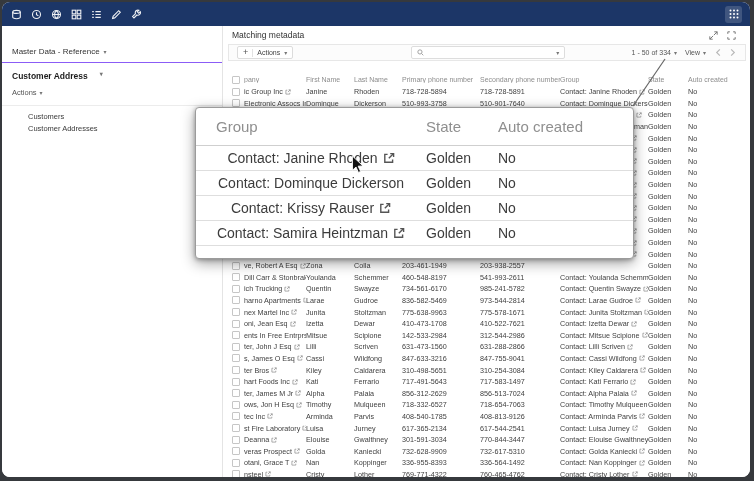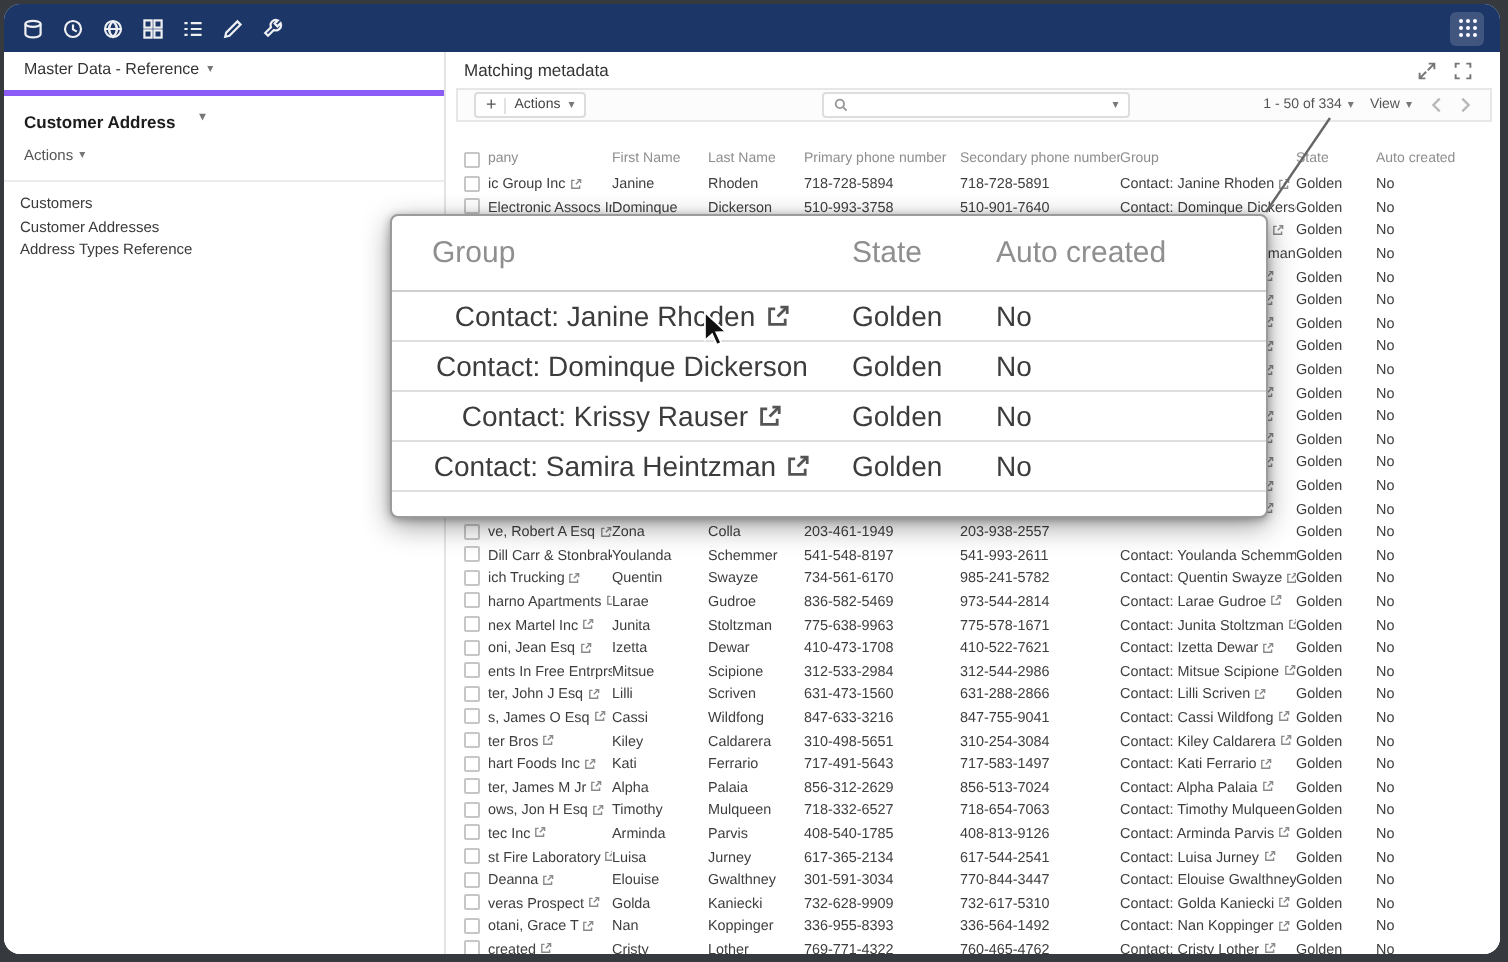--- a/index.html
+++ b/index.html
@@ -8,26 +8,26 @@
 
   
   .topbar{position:absolute;left:0;top:0;right:0;height:24px;background:#1c3667;display:flex;align-items:center;padding:0 8px;gap:7px;z-index:10}
   .tb-ic{width:13px;height:13px;display:flex;align-items:center;justify-content:center;cursor:pointer}
   .tb-ic svg{width:11px;height:11px;stroke:#fff;fill:none;stroke-width:1.1;opacity:.92}
   .tb-right{margin-left:auto;width:17px;height:17px;background:rgba(255,255,255,.16);border-radius:3px;display:flex;align-items:center;justify-content:center}
   .tb-right svg{width:10px;height:10px}
 
   
   .sidebar{position:absolute;left:0;top:24px;width:220px;bottom:0;background:#fff;border-right:1px solid #e4e4e4;z-index:5}
-  .model-sel{padding:4px 10px 6px;font-size:8px;color:#333;display:flex;align-items:center;gap:4px;border-bottom:3px solid #8b5cf6}
+  .model-sel{padding:21px 10px 6px;font-size:8px;color:#333;display:flex;align-items:center;gap:4px;border-bottom:1px solid #8b5cf6}
   .view-sel{padding:8px 10px 2px;font-size:8.5px;font-weight:700;color:#1c1c1c;display:flex;align-items:flex-start;gap:12px}
   .actions-sel{padding:5px 10px 8px;font-size:7.5px;color:#555;display:flex;align-items:center;gap:3px;border-bottom:1px solid #ececec}
   .car{font-size:6px;color:#777;line-height:1}
   .nav{padding-top:5px}
-  .nav-item{height:11.5px;line-height:11.5px;padding-left:8px;font-size:7.5px;color:#3a3a3a;white-space:nowrap;cursor:pointer}
+  .nav-item{height:11.5px;line-height:11.5px;padding-left:26px;font-size:7.5px;color:#3a3a3a;white-space:nowrap;cursor:pointer}
   .nav-item.sel{background:#1669d9;color:#fff}
 
   
   .main{position:absolute;left:220px;top:24px;right:0;bottom:0;background:#fff;overflow:hidden;z-index:4}
   .title-row{height:18px;display:flex;align-items:center;padding:0 14px 0 10px}
   .page-title{font-size:8.5px;color:#333;font-weight:500}
   .tr-icons{margin-left:auto;display:flex;gap:9px}
   .tr-icons svg{width:9px;height:9px;stroke:#777;fill:none;stroke-width:1.2}
 
   .toolbar{height:15px;margin:0 4px 0 6px;background:#fcfcfc;border:1px solid #e7e7e7;display:flex;align-items:center;padding:0 8px;gap:8px}
@@ -139,21 +139,20 @@
       <span>Customer Address</span>
       <span class="car">▾</span>
     </div>
     <div class="actions-sel">
       <span>Actions</span>
       <span class="car">▾</span>
     </div>
     <div class="nav" id="nav-list">
         <div class="nav-item">Customers</div>
         <div class="nav-item">Customer Addresses</div>
-        <div class="nav-item">Address Types Reference</div>
       </div>
   </div>
 
   <div class="main">
     <div class="title-row">
       <span class="page-title">Matching metadata</span>
       <span class="tr-icons">
         <svg viewBox="0 0 11 11">
             <path d="M6.5 1H10v3.5M10 1 6 5M4.5 10H1V6.5M1 10l4-4"></path>
           </svg>
@@ -556,21 +555,21 @@
           <span class="c c-s">Golden</span>
           <span class="c c-a">No</span>
         </div>
         <div class="trow">
           <span class="cb"></span>
           <span class="c c-co">
             <span class="tx">Dill Carr &amp; Stonbraker &amp;</span>
           </span>
           <span class="c c-f">Youlanda</span>
           <span class="c c-l">Schemmer</span>
-          <span class="c c-p1">541-548-8197</span>
+          <span class="c c-p1">460-548-8197</span>
           <span class="c c-p2">541-993-2611</span>
           <span class="c c-g">
             <span class="tx">Contact: Youlanda Schemmer</span>
           </span>
           <span class="c c-s">Golden</span>
           <span class="c c-a">No</span>
         </div>
         <div class="trow">
           <span class="cb"></span>
           <span class="c c-co">
@@ -703,21 +702,21 @@
           <span class="c c-s">Golden</span>
           <span class="c c-a">No</span>
         </div>
         <div class="trow">
           <span class="cb"></span>
           <span class="c c-co">
             <span class="tx">ents In Free Entrprs</span>
           </span>
           <span class="c c-f">Mitsue</span>
           <span class="c c-l">Scipione</span>
-          <span class="c c-p1">312-533-2984</span>
+          <span class="c c-p1">142-533-2984</span>
           <span class="c c-p2">312-544-2986</span>
           <span class="c c-g">
             <span class="tx">Contact: Mitsue Scipione</span>
             <span class="lnk">
               <svg width="6" height="6" viewBox="0 0 12 12">
                 <g fill="none" stroke="#8a8a8a" stroke-width="1.4">
                   <path d="M4.6 2.4H1.8v7.8h7.8V7.4"></path>
                   <path d="M7.2 1.6h3.4v3.4"></path>
                   <path d="M10.3 1.7 5.8 6.2"></path>
                 </g>
@@ -1068,21 +1067,21 @@
                 </g>
               </svg>
             </span>
           </span>
           <span class="c c-s">Golden</span>
           <span class="c c-a">No</span>
         </div>
         <div class="trow">
           <span class="cb"></span>
           <span class="c c-co">
-            <span class="tx">created</span>
+            <span class="tx">nsteel</span>
             <span class="lnk">
               <svg width="6" height="6" viewBox="0 0 12 12">
                 <g fill="none" stroke="#8a8a8a" stroke-width="1.4">
                   <path d="M4.6 2.4H1.8v7.8h7.8V7.4"></path>
                   <path d="M7.2 1.6h3.4v3.4"></path>
                   <path d="M10.3 1.7 5.8 6.2"></path>
                 </g>
               </svg>
             </span>
           </span>

